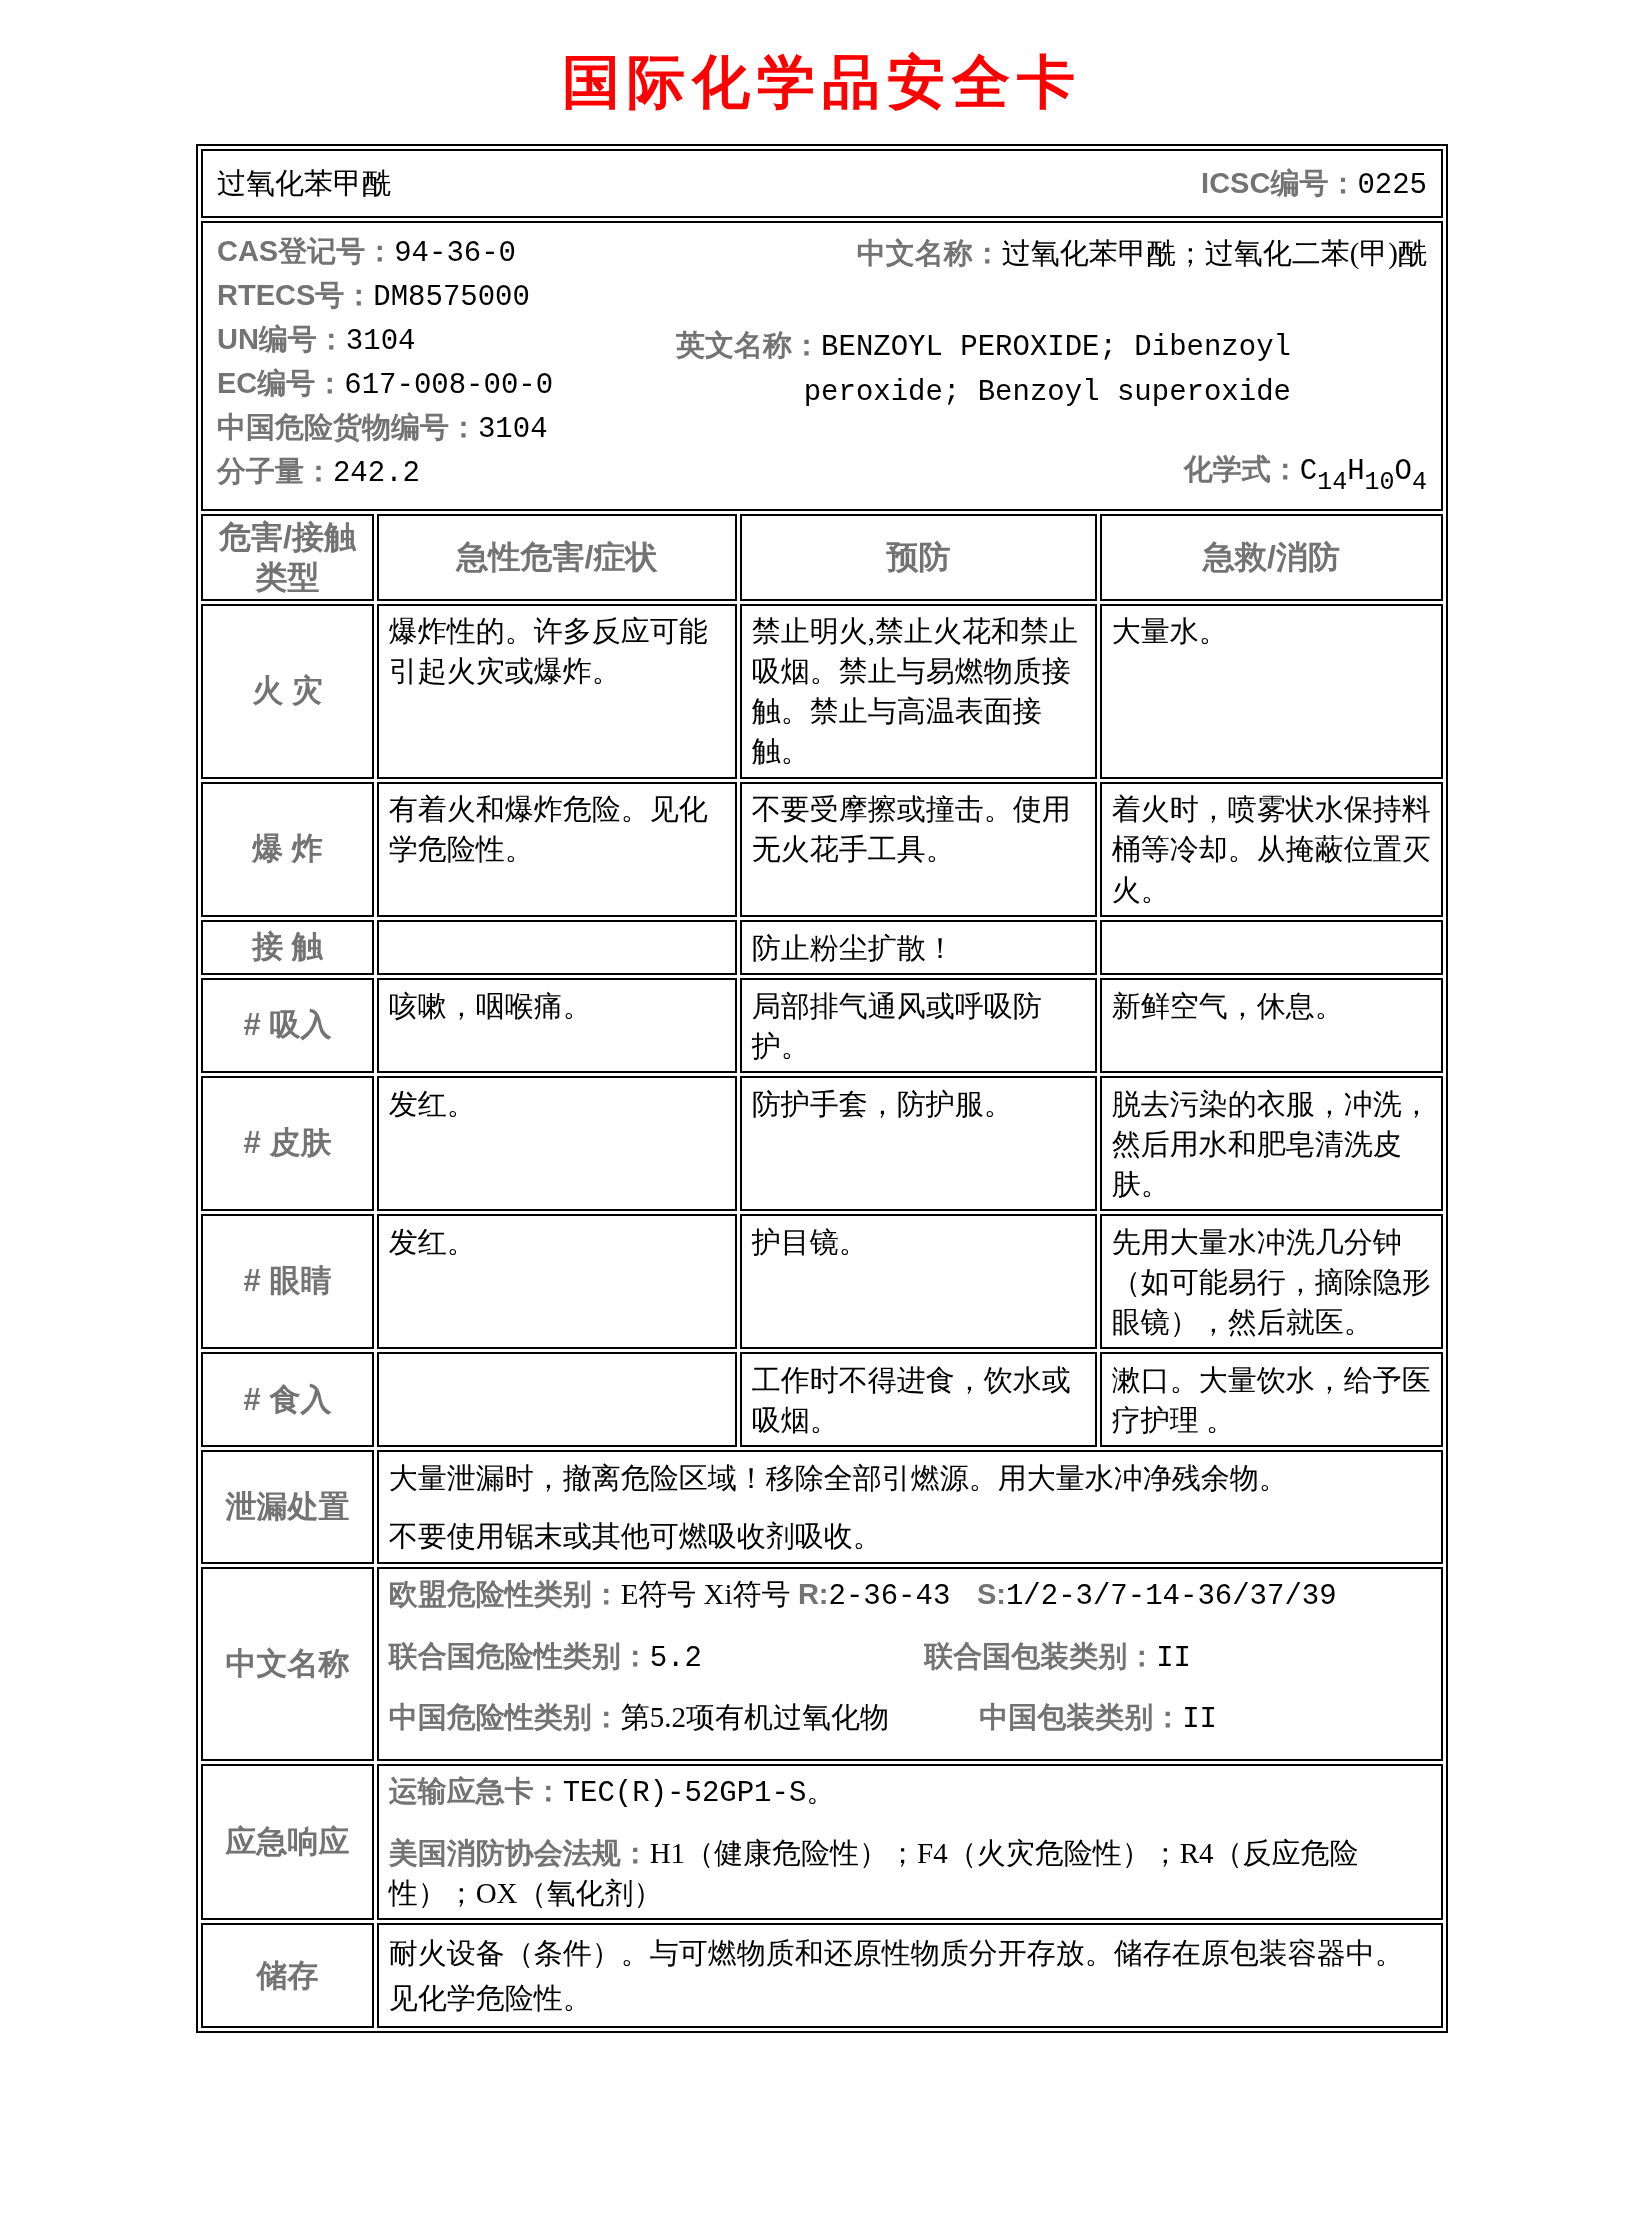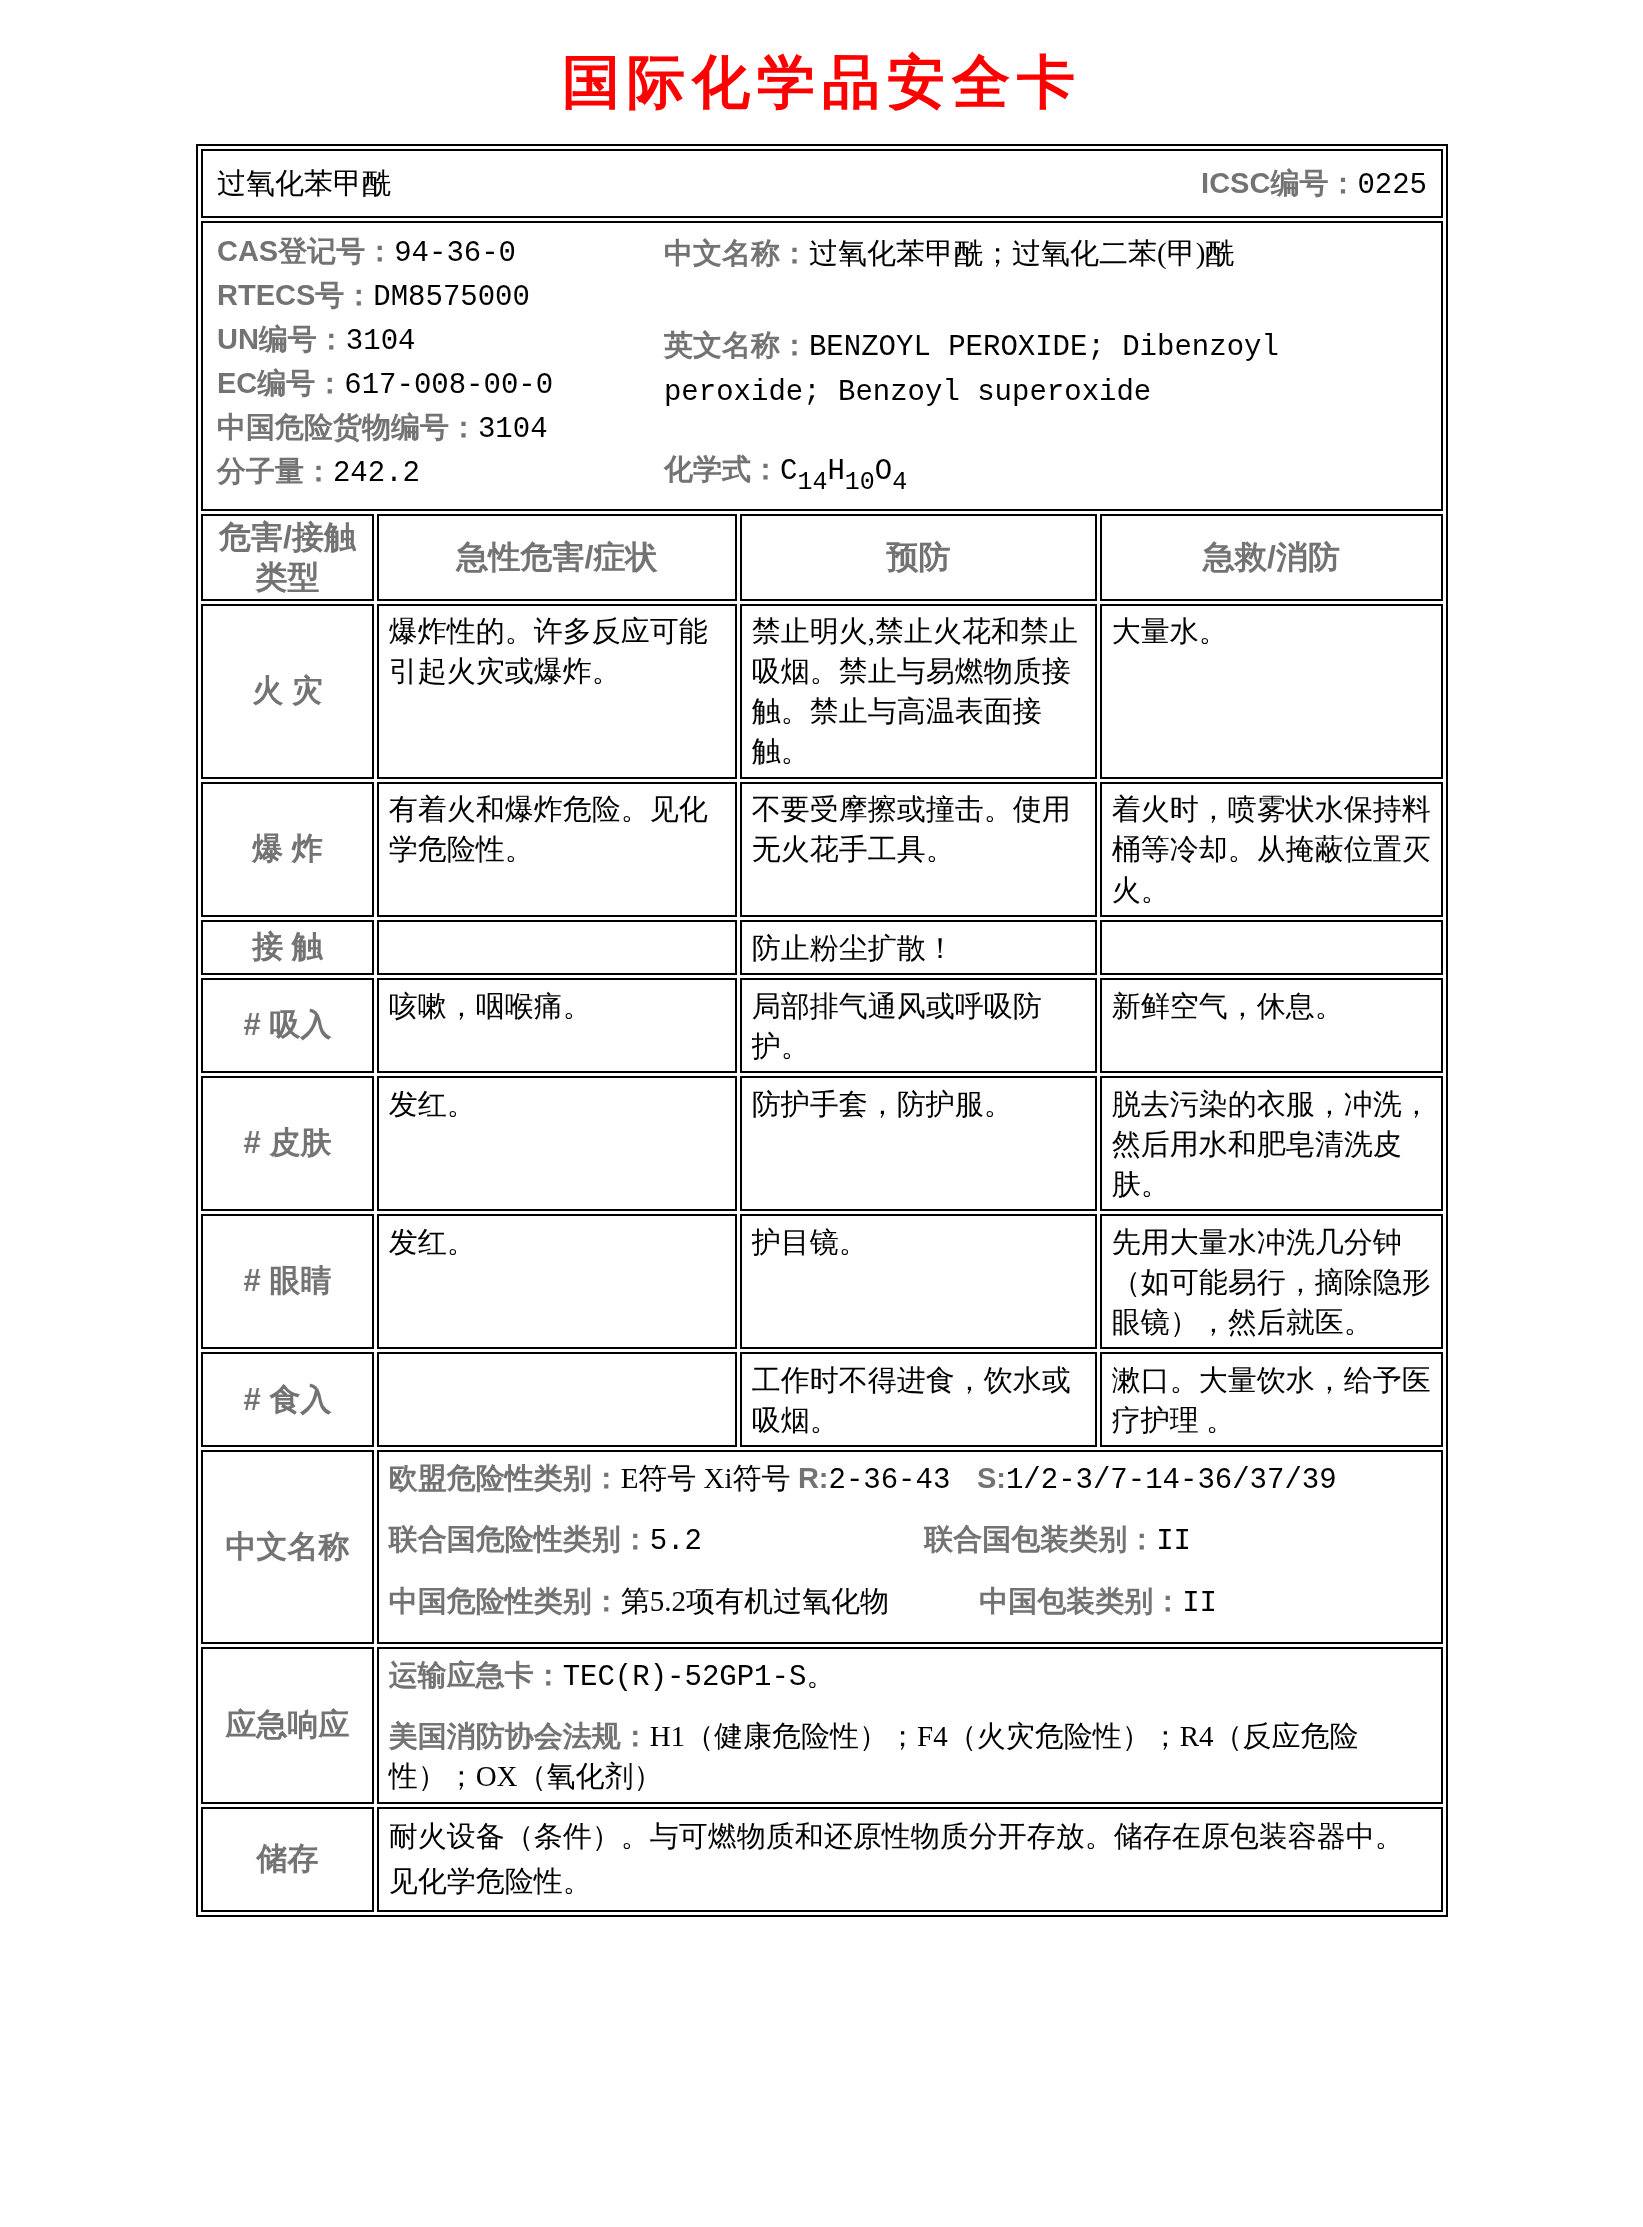--- a/index.html
+++ b/index.html
@@ -61,21 +61,21 @@
     vertical-align: middle;
     padding: 7px 14px;
     font-size: 29px;
   }
   .titlerow-flex { display: flex; justify-content: space-between; align-items: center; gap: 41px; }
   
   .info-cell { vertical-align: top; padding: 11px 14px; font-size: 29px; }
   .info-flex { display: flex; }
   .info-left { width: 447px; flex: none; }
   .info-left .idline { margin-bottom: 6.2px; line-height: 1.2; white-space: nowrap; }
-  .info-right { flex: 1; }
+  .info-right { flex: 1; text-align: right; }
   .en-block { margin-top: 50px; max-width: 627px; line-height: 1.45; }
   .formula-block { margin-top: 36px; }
   .sub { font-size: 25px; vertical-align: -9.7px; }
   
   .lineblock { margin-bottom: 18px; line-height: 1.4; }
   .gap-wide { margin-left: 215px; }
   .gap-mid { margin-left: 83px; }
 </style>
 </head>
 <body>
@@ -180,20 +180,27 @@
     <td class="cell">先用大量水冲洗几分钟（如可能易行，摘除隐形眼镜），然后就医。</td>
   </tr>
 
   <tr>
     <td class="rowlbl blue" style="height:73px"># 食入</td>
     <td class="cell"></td>
     <td class="cell">工作时不得进食，饮水或吸烟。</td>
     <td class="cell">漱口。大量饮水，给予医疗护理 。</td>
   </tr>
 
+  <tr>
+    <td class="rowlbl blue" style="height:104px">泄漏处置</td>
+    <td colspan="3" class="cell">
+      <div class="lineblock">大量泄漏时，撤离危险区域！移除全部引燃源。用大量水冲净残余物。</div>
+      <div>不要使用锯末或其他可燃吸收剂吸收。</div>
+    </td>
+  </tr>
 
   <tr>
     <td class="rowlbl blue" style="height:194px">中文名称</td>
     <td colspan="3" class="cell">
       <div class="lineblock">
         <span class="blue">欧盟危险性类别：</span><span>E符号 Xi符号 </span>
         <span class="blue">R:</span><span class="mono">2-36-43</span>
         <span class="blue" style="margin-left:19.4px">S:</span><span class="mono">1/2-3/7-14-36/37/39</span>
       </div>
       <div class="lineblock">

